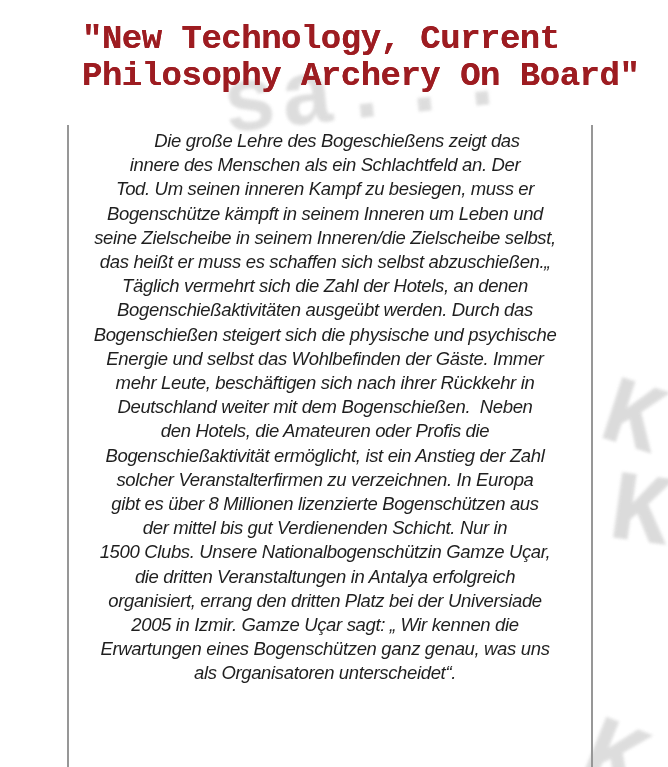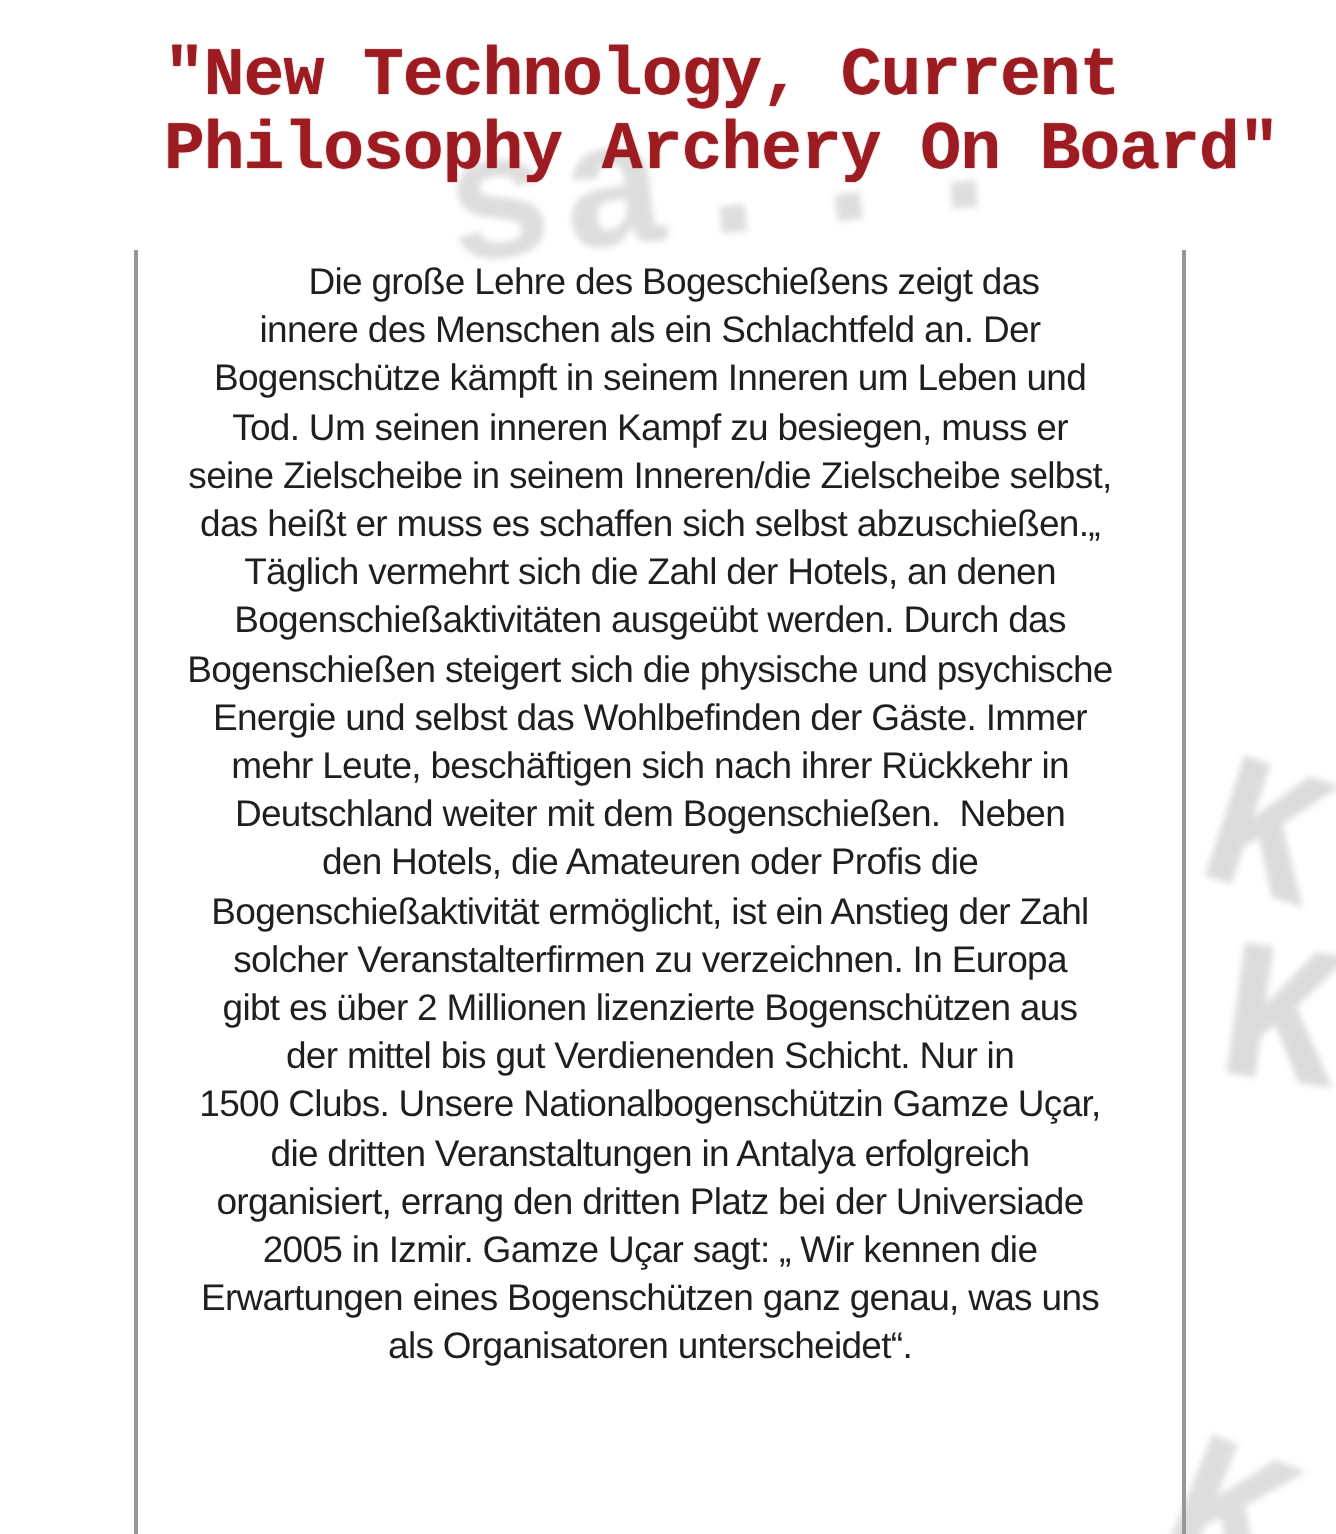--- a/index.html
+++ b/index.html
@@ -60,21 +60,21 @@
   .rule-left{left:67px;}
   .rule-right{left:591px;}
   
   .article{
     position:absolute;left:64px;top:129px;width:522px;
     text-align:center;
     font-size:18.5px;line-height:24.2px;letter-spacing:-0.35px;
     color:var(--body-ink);
     z-index:3;
   }
-  .article .line{white-space:nowrap;}
+  .article .line{white-space:nowrap;font-style:italic;}
   .title .line{white-space:nowrap;}
 </style>
 </head>
 <body>
 
 <div class="page">
 
   <span class="wm wm-header">sa...</span>
 
   <span class="wm wm-k1">K</span>
@@ -85,34 +85,34 @@
       <div class="line">"New Technology, Current</div>
       <div class="line">Philosophy Archery On Board"</div>
     </h1>
 
   <div class="rule rule-left"></div>
   <div class="rule rule-right"></div>
 
   <div class="article">
       <div class="line">&nbsp;&nbsp;&nbsp;&nbsp;&nbsp;Die große Lehre des Bogeschießens zeigt das</div>
       <div class="line">innere des Menschen als ein Schlachtfeld an. Der</div>
+      <div class="line">Tod. Um seinen inneren Kampf zu besiegen, muss er</div>
       <div class="line">Bogenschütze kämpft in seinem Inneren um Leben und</div>
-      <div class="line">Tod. Um seinen inneren Kampf zu besiegen, muss er</div>
       <div class="line">seine Zielscheibe in seinem Inneren/die Zielscheibe selbst,</div>
       <div class="line">das heißt er muss es schaffen sich selbst abzuschießen.„</div>
       <div class="line">Täglich vermehrt sich die Zahl der Hotels, an denen</div>
       <div class="line">Bogenschießaktivitäten ausgeübt werden. Durch das</div>
       <div class="line">Bogenschießen steigert sich die physische und psychische</div>
       <div class="line">Energie und selbst das Wohlbefinden der Gäste. Immer</div>
       <div class="line">mehr Leute, beschäftigen sich nach ihrer Rückkehr in</div>
       <div class="line">Deutschland weiter mit dem Bogenschießen.&nbsp; Neben</div>
       <div class="line">den Hotels, die Amateuren oder Profis die</div>
       <div class="line">Bogenschießaktivität ermöglicht, ist ein Anstieg der Zahl</div>
       <div class="line">solcher Veranstalterfirmen zu verzeichnen. In Europa</div>
-      <div class="line">gibt es über 2 Millionen lizenzierte Bogenschützen aus</div>
+      <div class="line">gibt es über 8 Millionen lizenzierte Bogenschützen aus</div>
       <div class="line">der mittel bis gut Verdienenden Schicht. Nur in</div>
       <div class="line">1500 Clubs. Unsere Nationalbogenschützin Gamze Uçar,</div>
       <div class="line">die dritten Veranstaltungen in Antalya erfolgreich</div>
       <div class="line">organisiert, errang den dritten Platz bei der Universiade</div>
       <div class="line">2005 in Izmir. Gamze Uçar sagt: „ Wir kennen die</div>
       <div class="line">Erwartungen eines Bogenschützen ganz genau, was uns</div>
       <div class="line">als Organisatoren unterscheidet“.</div>
     </div>
 
 </div>

